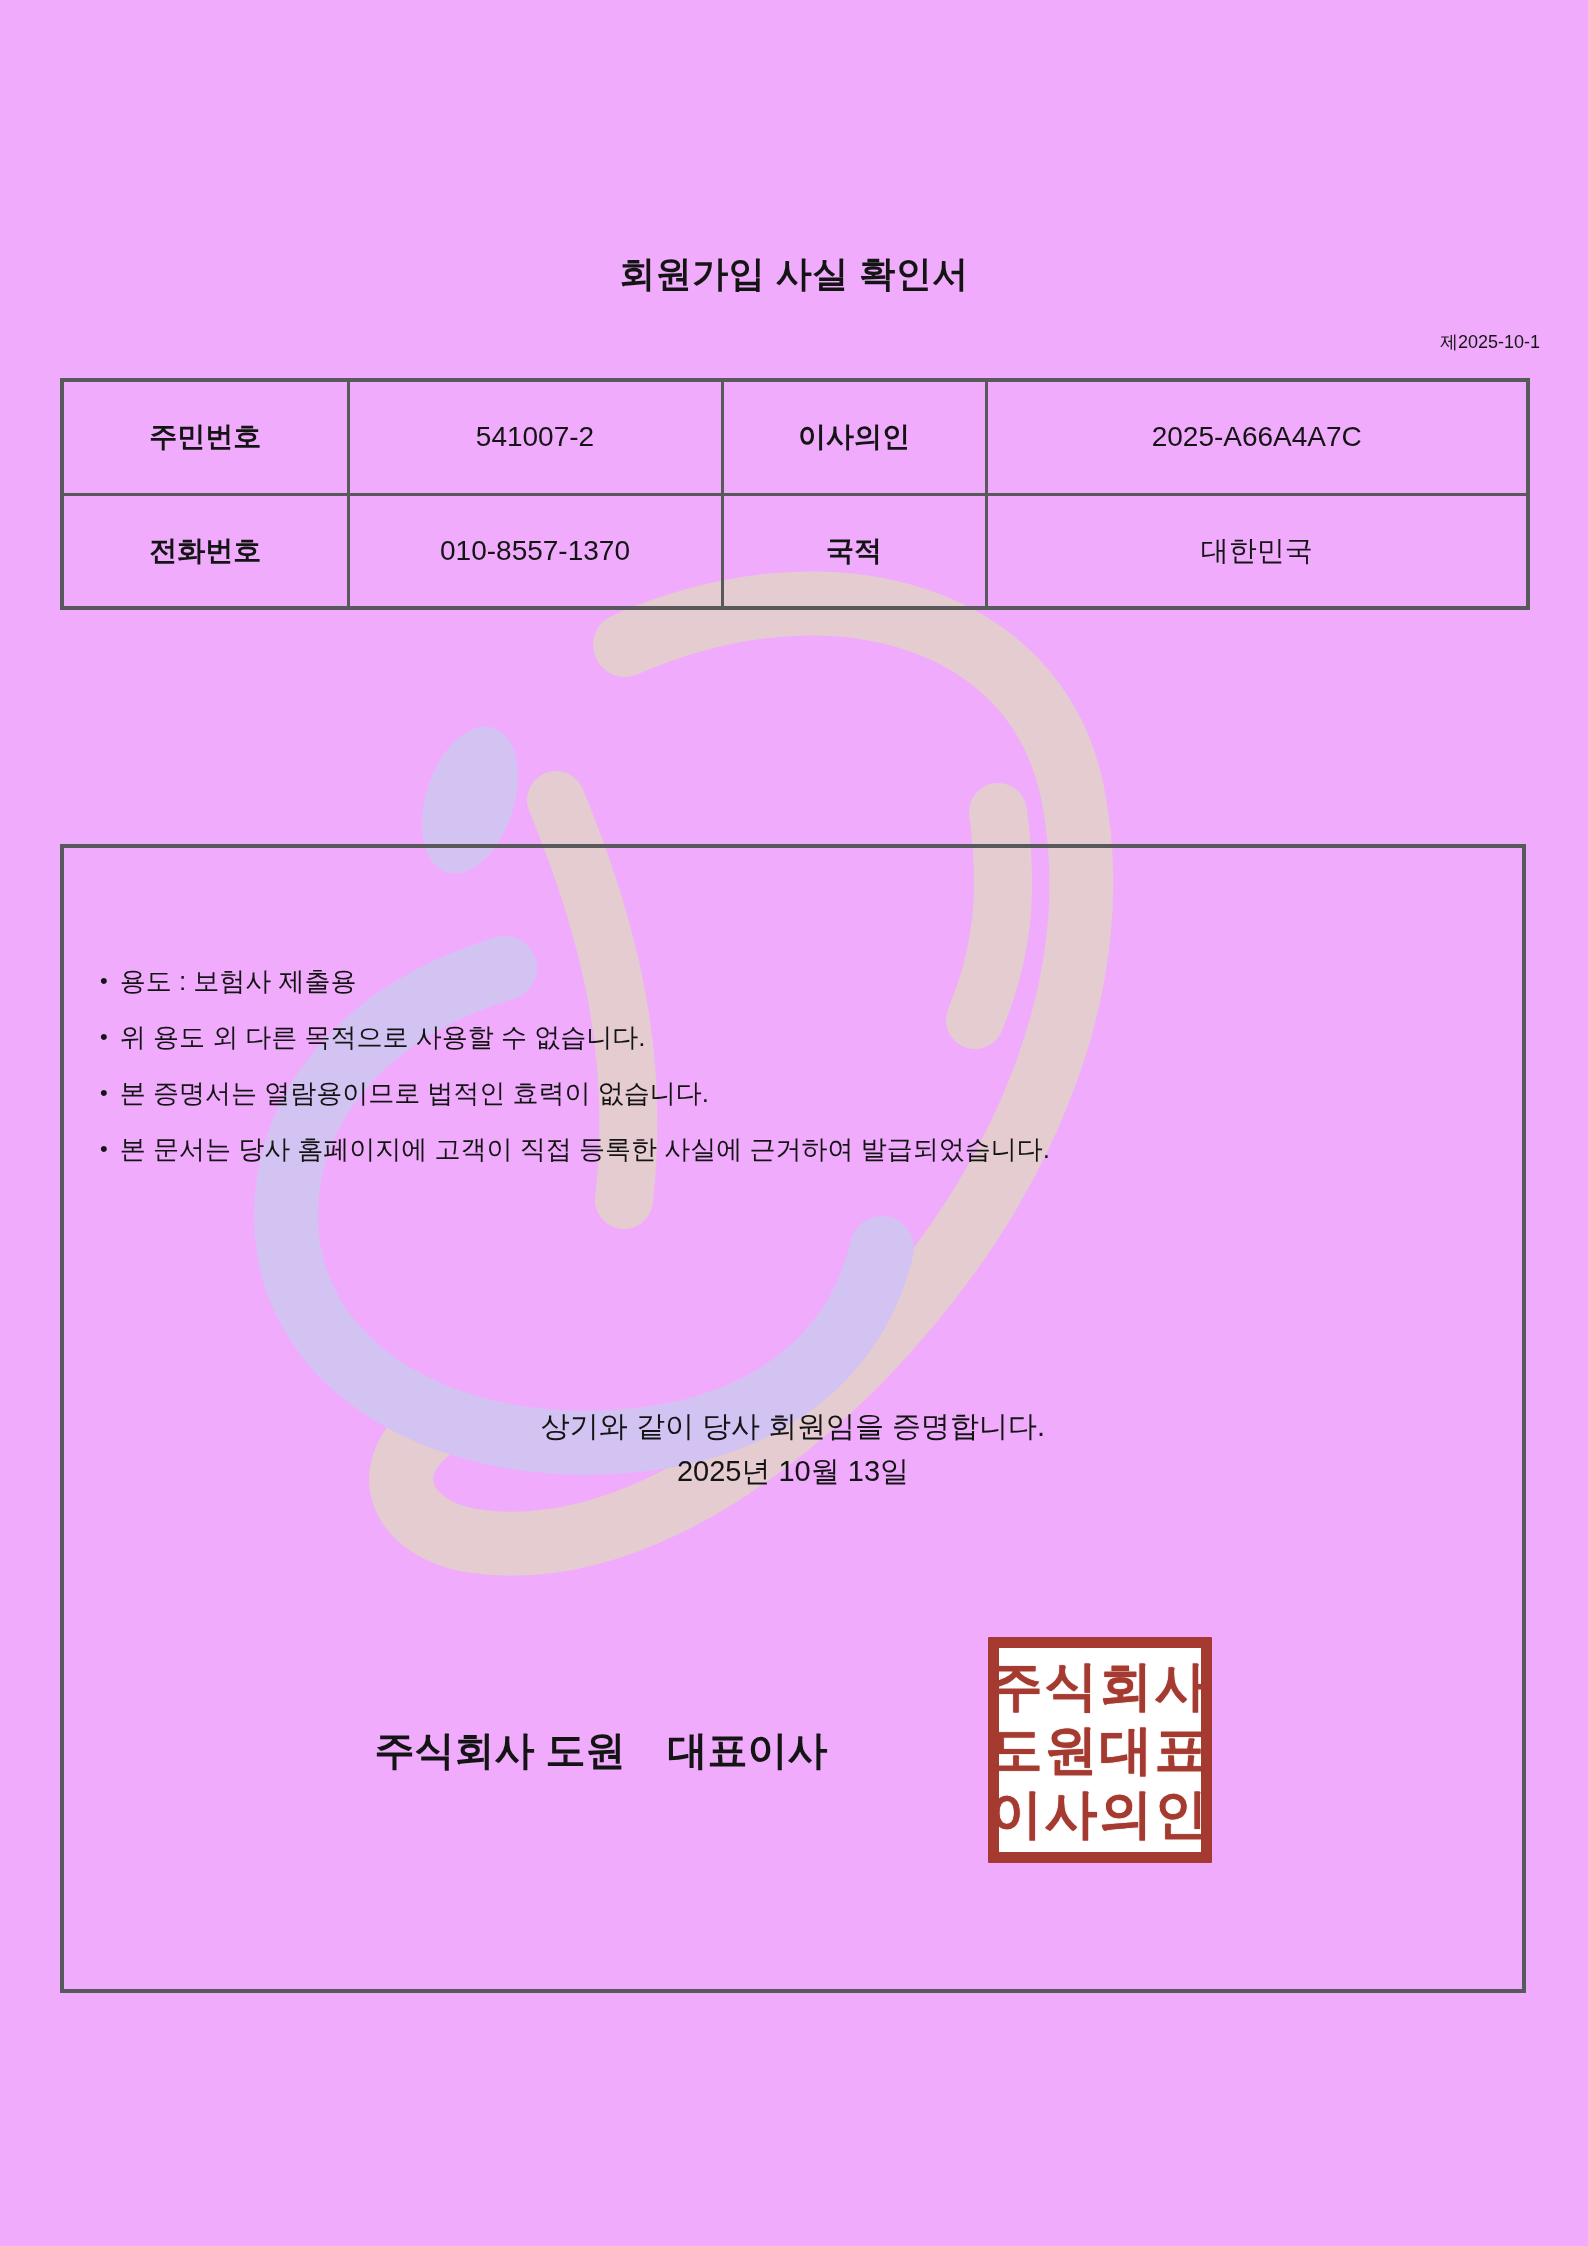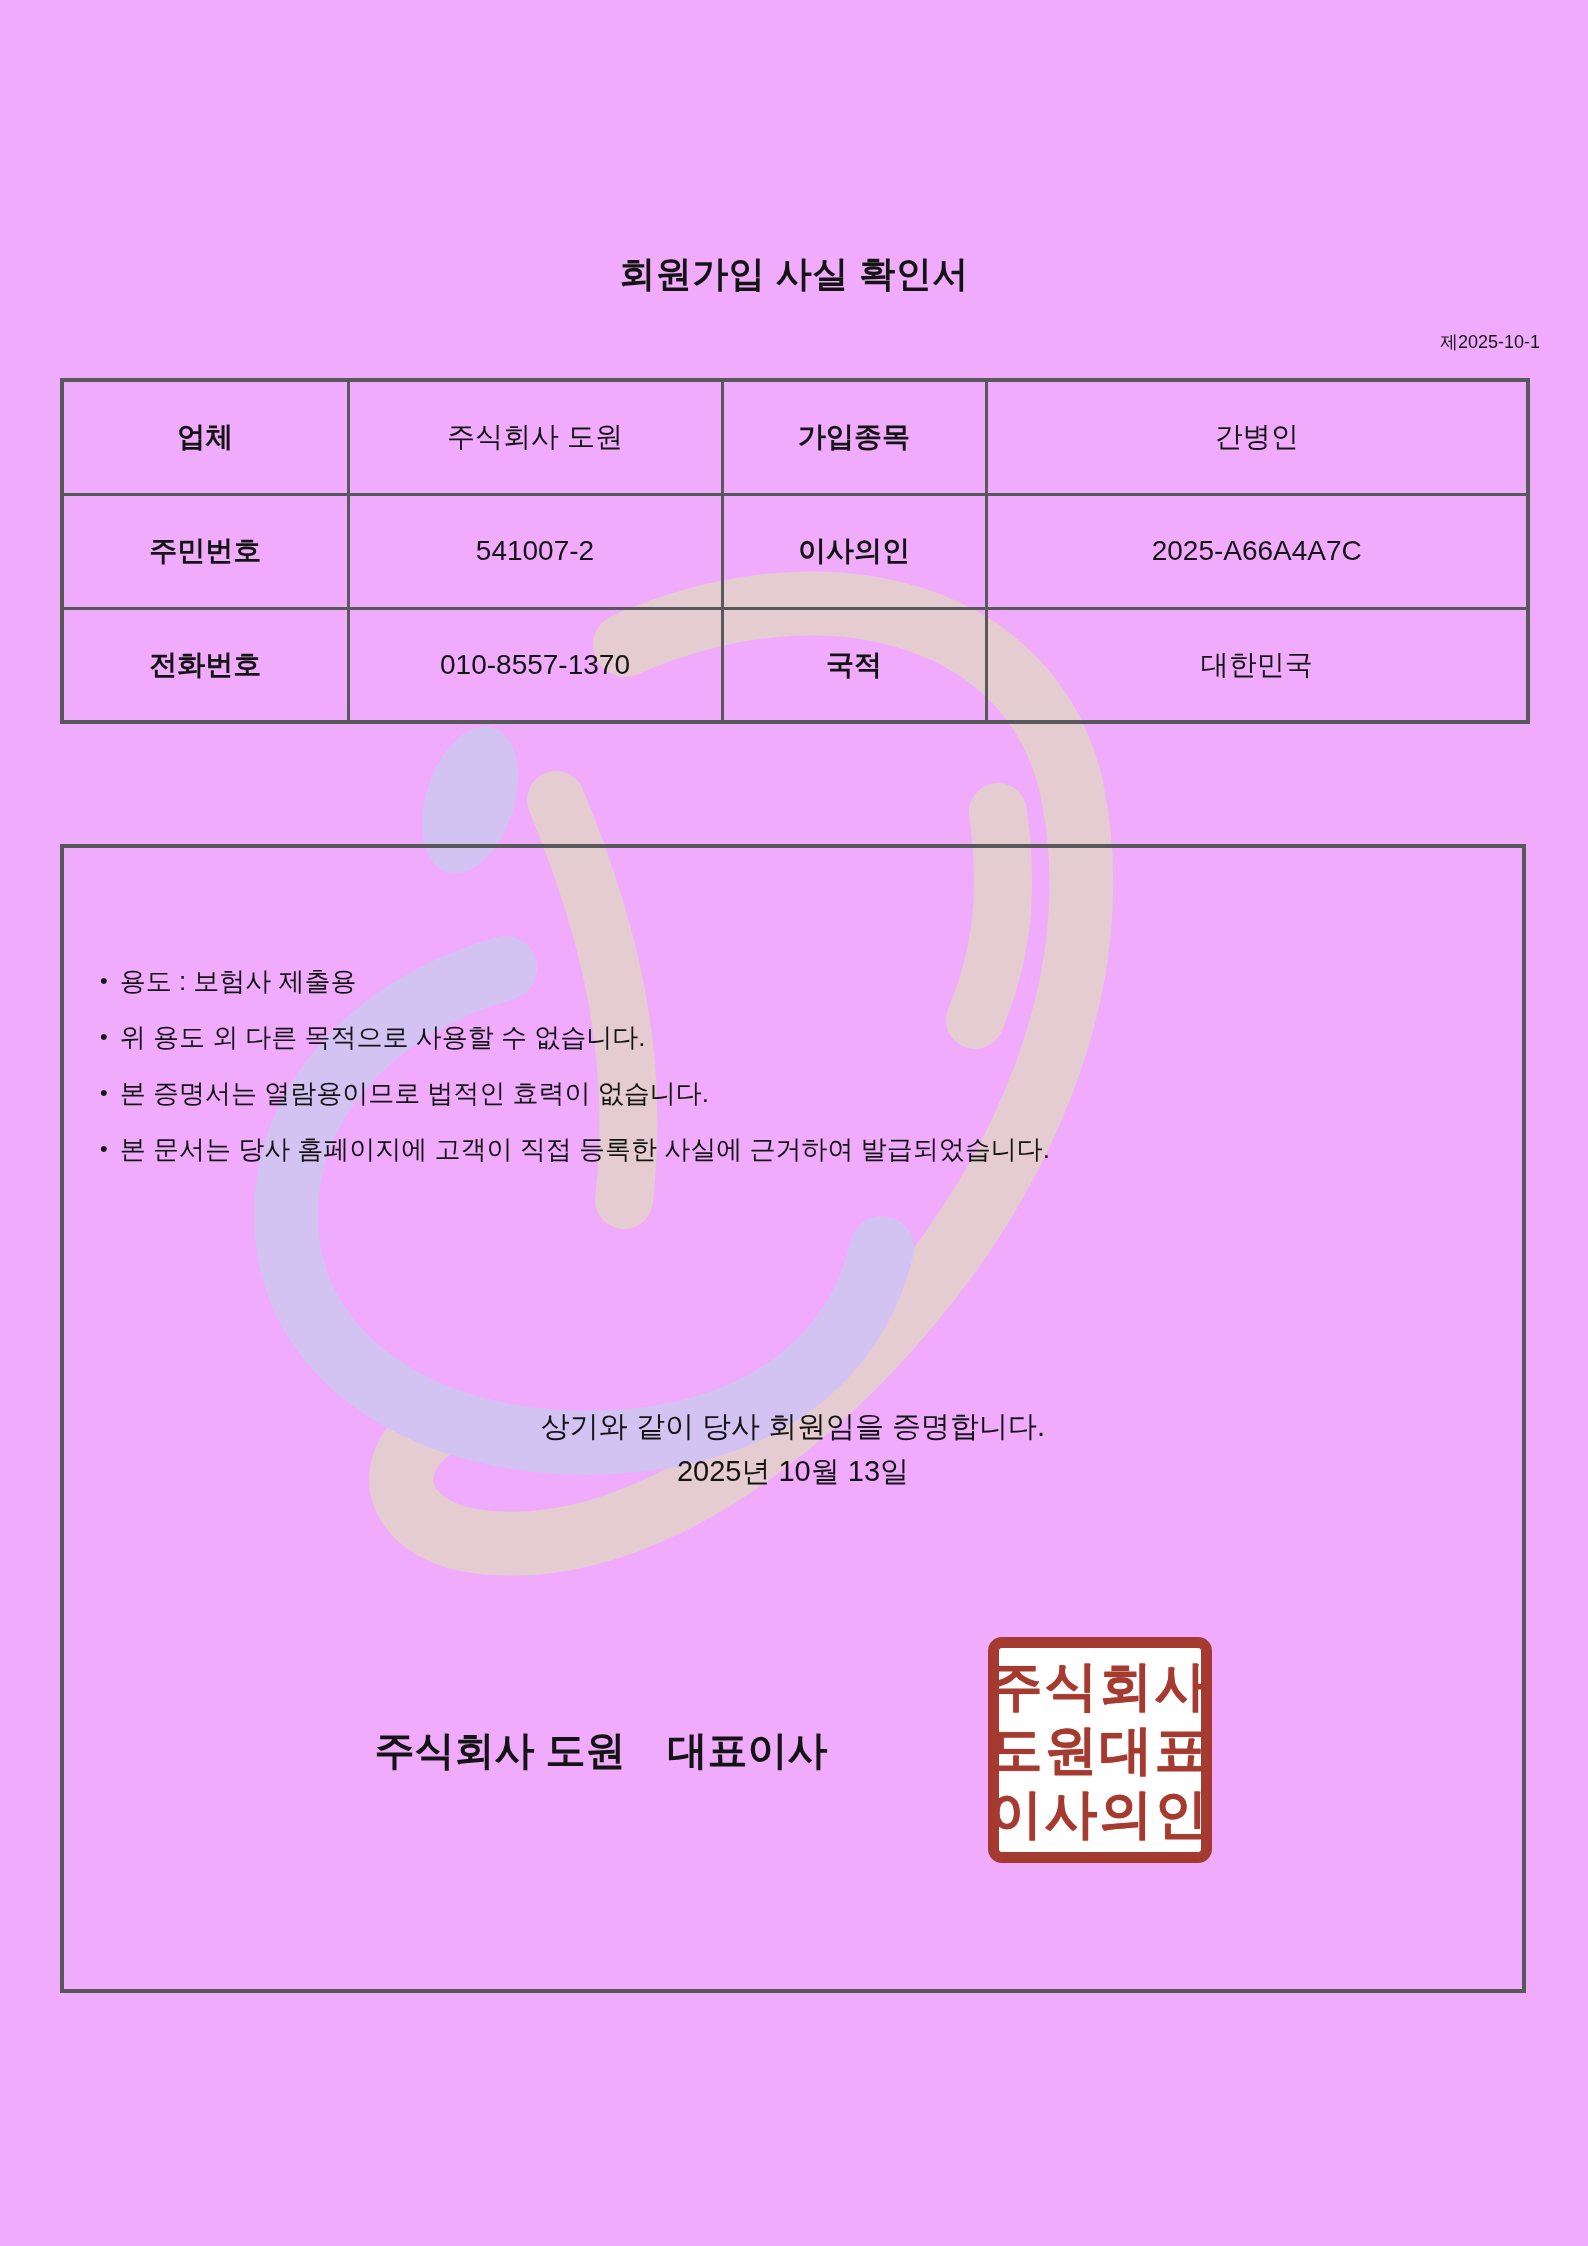--- a/index.html
+++ b/index.html
@@ -57,21 +57,21 @@
     font-size:29px;line-height:45px;
   }
   .sign-row{
     position:absolute;left:0;top:742px;width:100%;height:320px;
     display:flex;justify-content:center;align-items:center;gap:160px;
   }
   .sign-text{
     display:flex;gap:42px;font-size:40px;font-weight:700;white-space:nowrap;
   }
   .seal{
-    width:224px;height:226px;border:11px solid var(--seal);border-radius:14px;
+    width:224px;height:226px;border:11px solid var(--seal);border-radius:1px;
     background:#ffffff;display:flex;flex-direction:column;justify-content:center;
     align-items:center;padding:2px 0;
   }
   .seal span{
     display:block;color:var(--seal);font-size:53px;font-weight:800;
     line-height:64px;letter-spacing:2px;white-space:nowrap;
     text-shadow:0 0 1px var(--seal);
   }
 </style>
 </head>
@@ -99,26 +99,20 @@
     <div class="doc-number">제2025-10-1</div>
 
     <table class="info">
       <colgroup>
         <col style="width:286px">
           <col style="width:374px">
           <col style="width:264px">
           <col style="width:542px">
       </colgroup>
       <tbody>
-        <tr>
-          <td class="lbl">업체</td>
-          <td>주식회사 도원</td>
-          <td class="lbl">가입종목</td>
-          <td>간병인</td>
-        </tr>
         <tr>
           <td class="lbl">주민번호</td>
           <td>541007-2</td>
           <td class="lbl">이사의인</td>
           <td>2025-A66A4A7C</td>
         </tr>
         <tr>
           <td class="lbl">전화번호</td>
           <td>010-8557-1370</td>
           <td class="lbl">국적</td>

